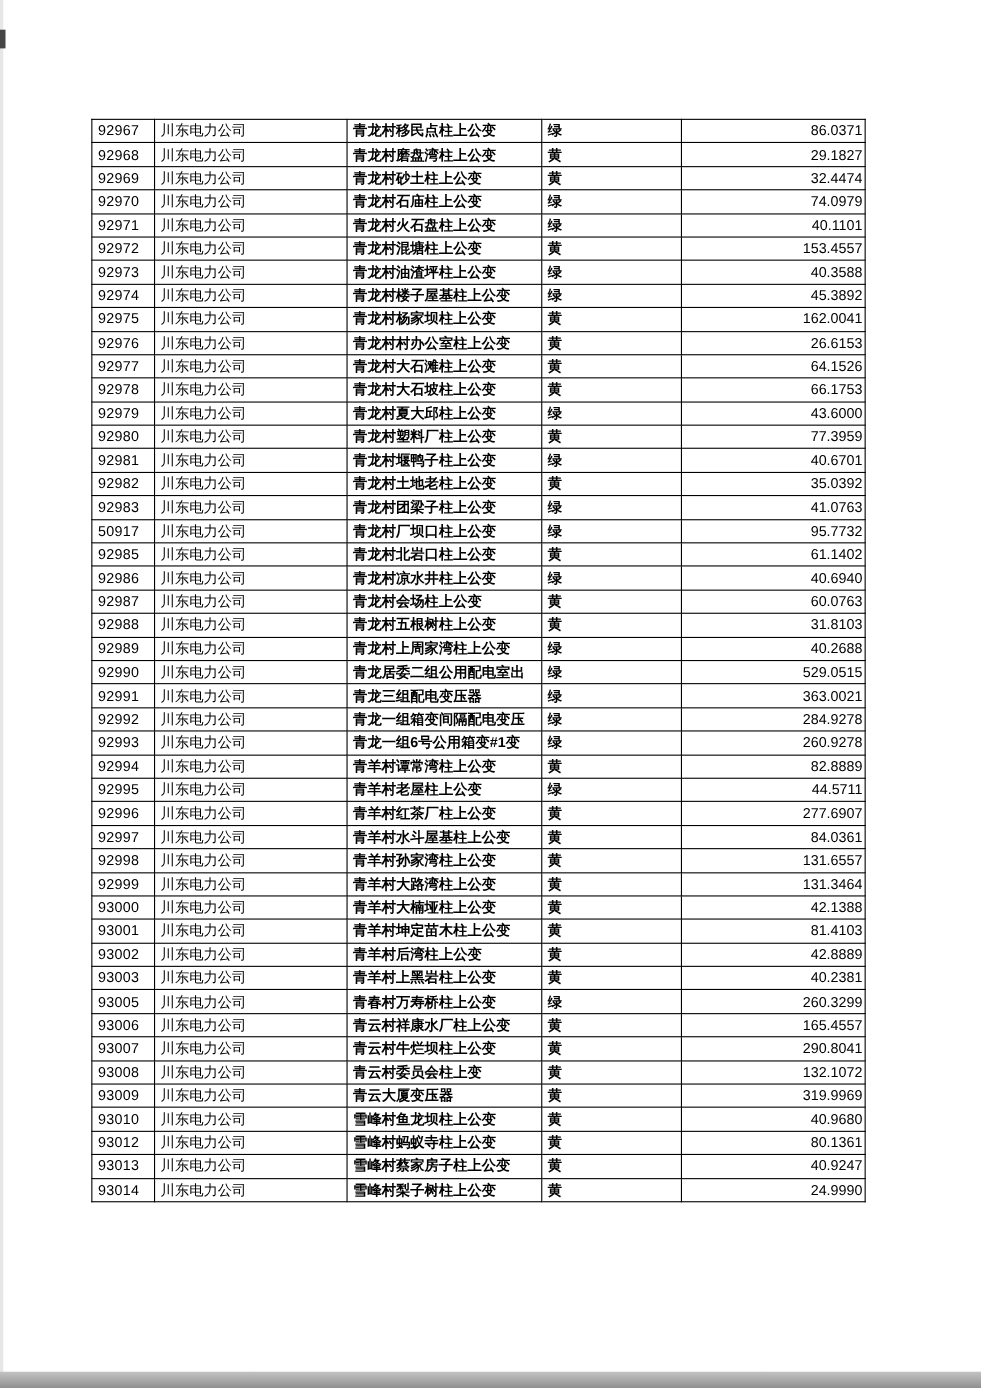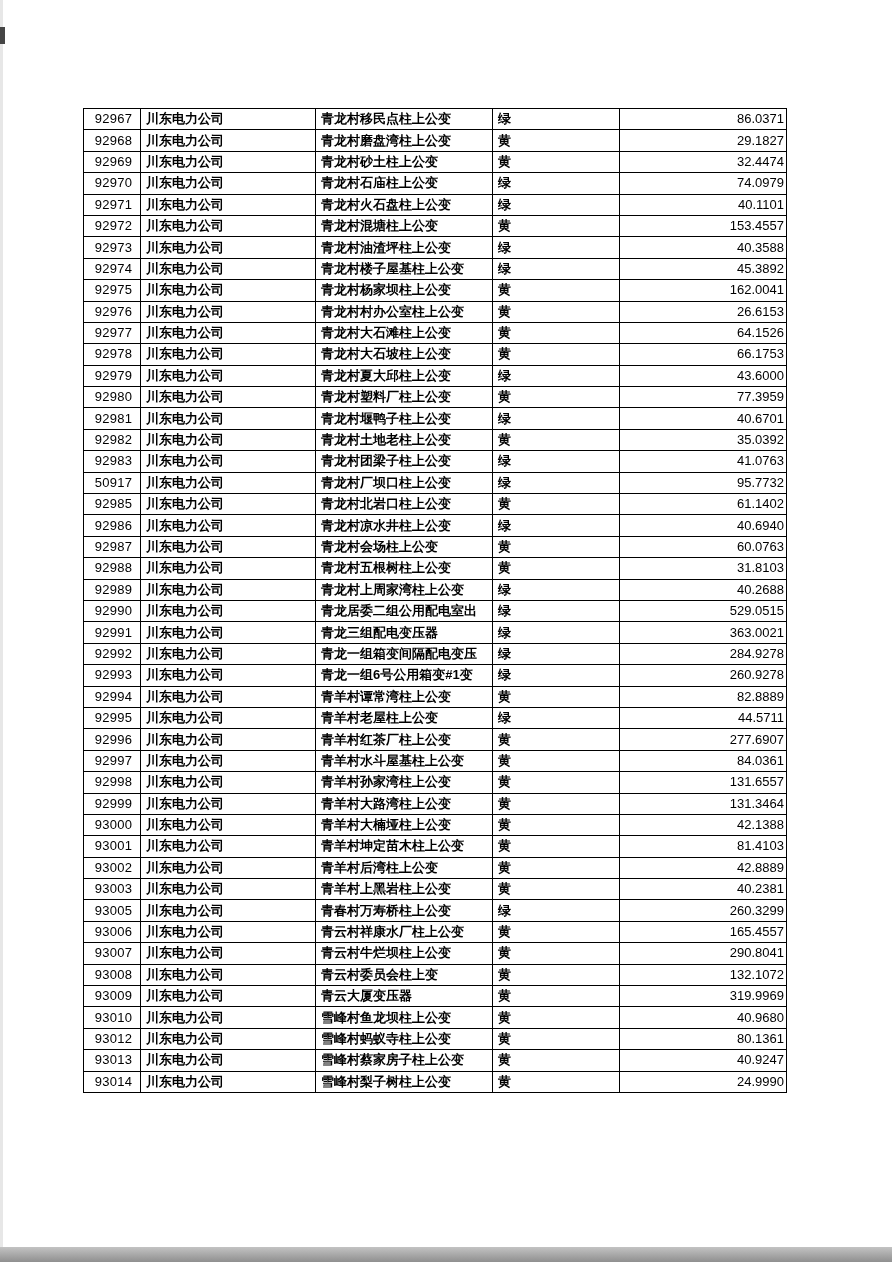--- a/index.html
+++ b/index.html
@@ -57,27 +57,26 @@
     height: 21.4px;
     box-sizing: border-box;
     font-size: 13px;
     line-height: 20px;
     padding: 0 2px 0 5px;
     white-space: nowrap;
     overflow: hidden;
     vertical-align: middle;
   }
   td.col-id {
-    text-align: center;
     padding: 0;
     font-weight: 400;
     letter-spacing: 0.3px;
   }
   td.col-company {
-    font-weight: 700;
+    font-weight: 400;
     margin-top: 12px;
   }
   td.col-name {
     font-weight: 700;
   }
   td.col-status {
     font-weight: 700;
   }
   td.col-value {
     text-align: right;

